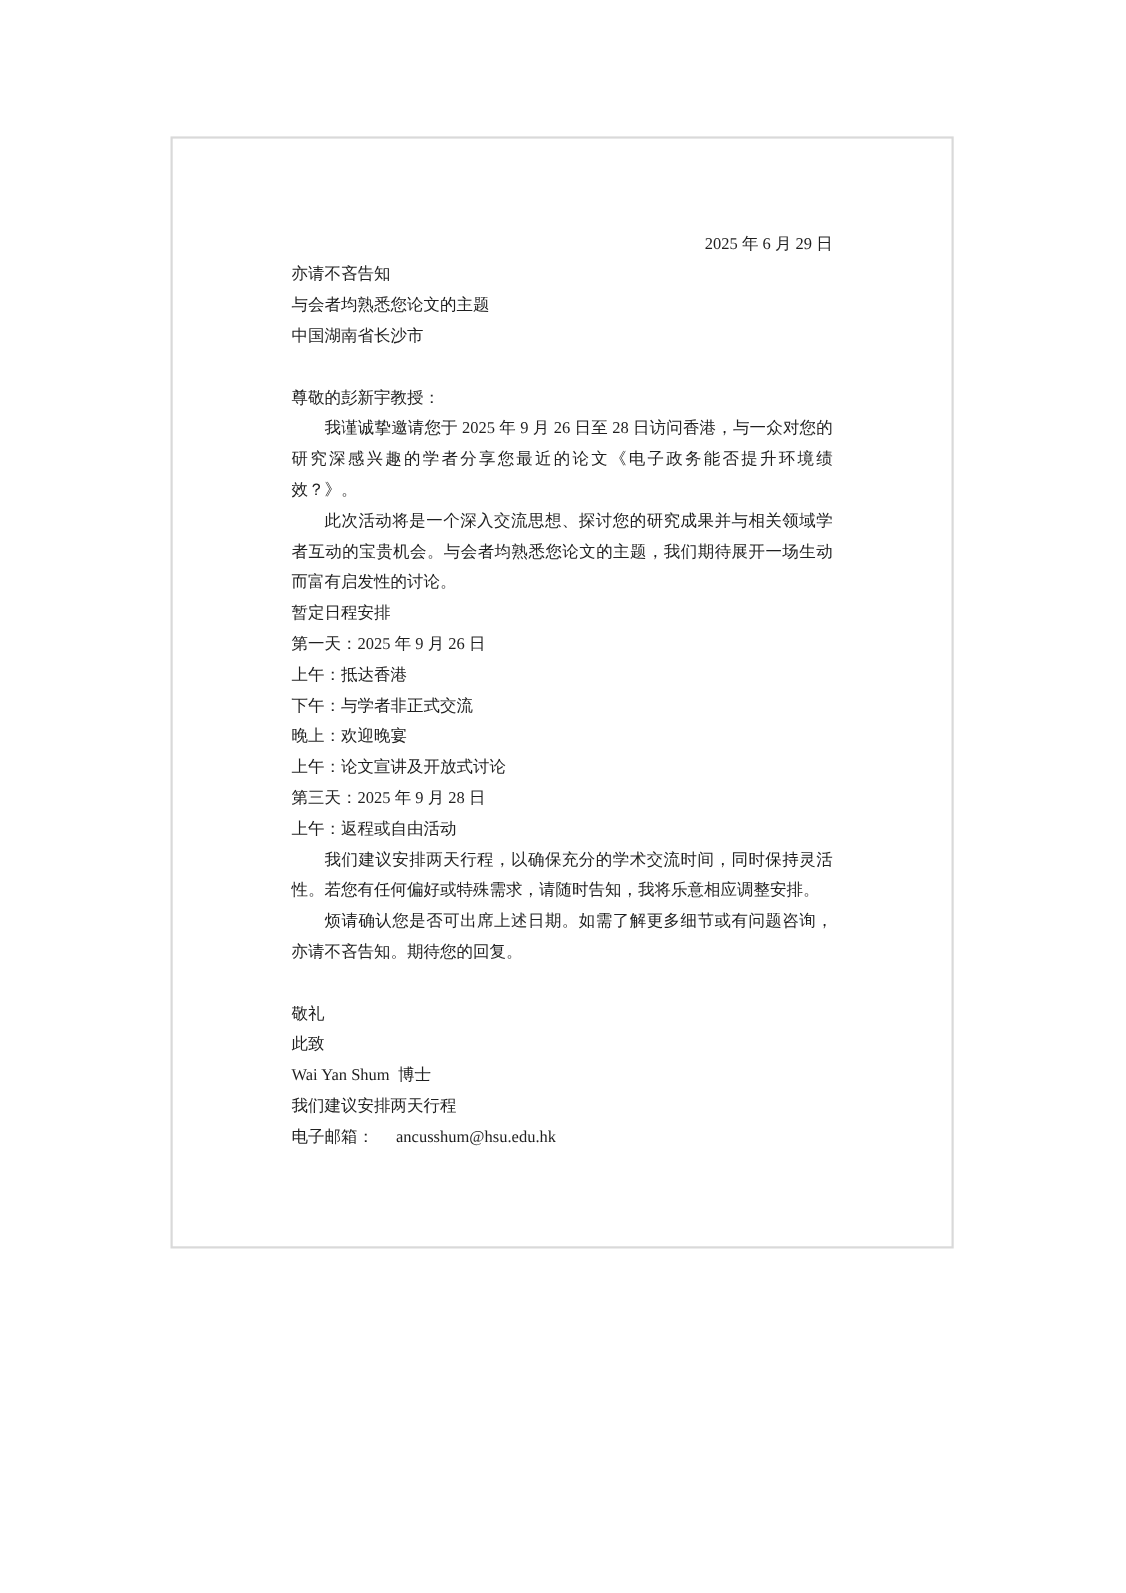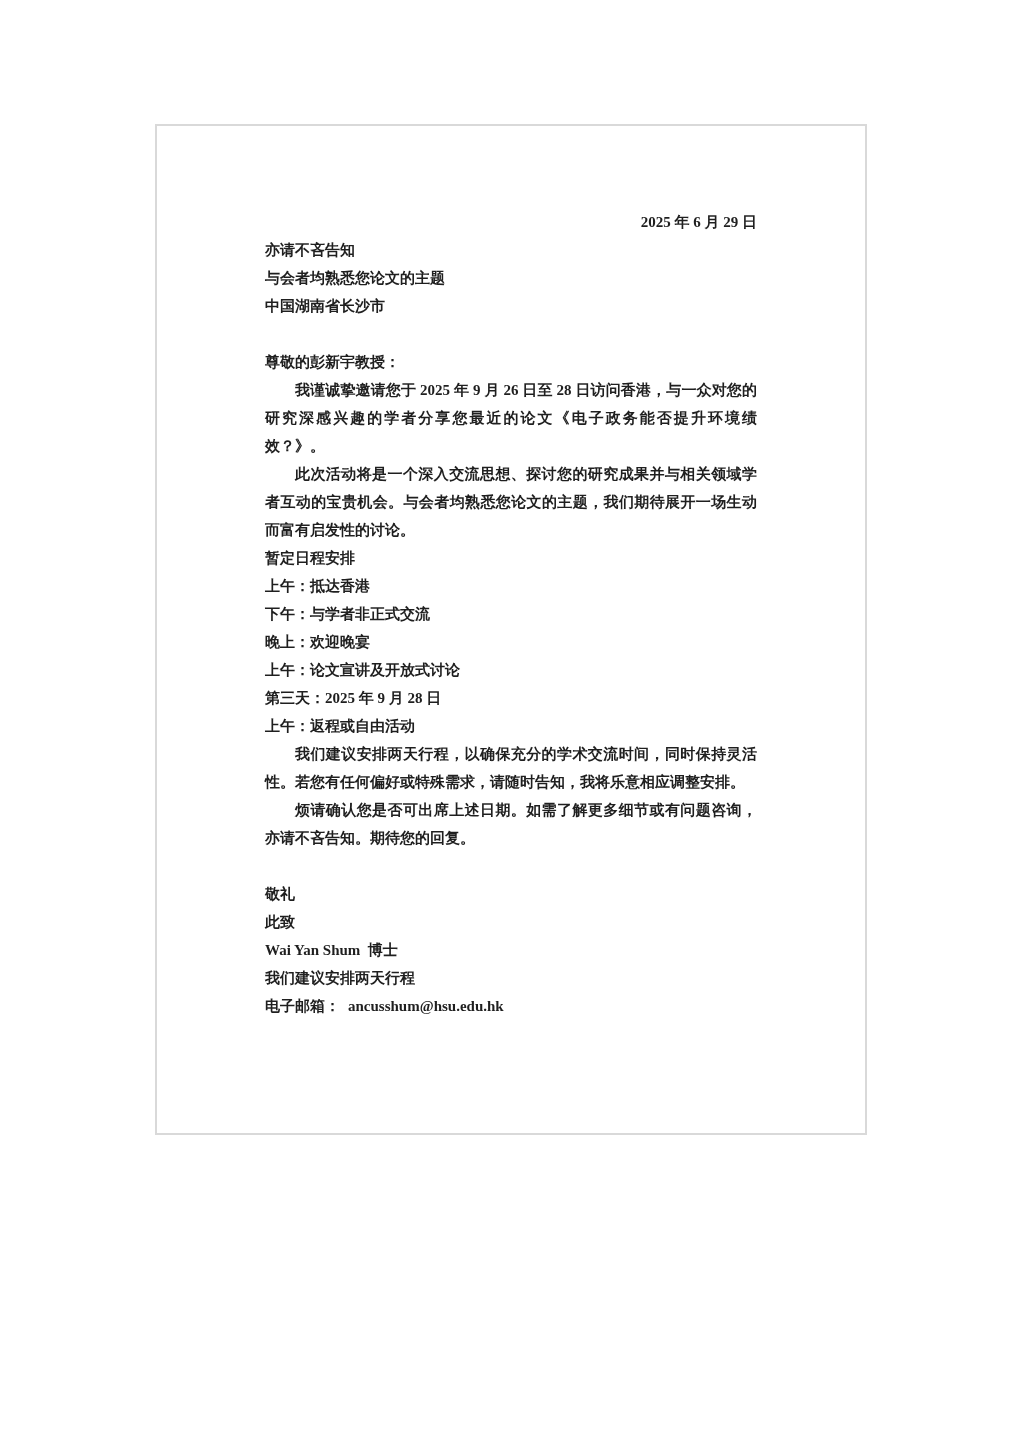--- a/index.html
+++ b/index.html
@@ -16,52 +16,52 @@
     top: 124px;
     width: 712px;
     height: 1011px;
     box-sizing: border-box;
     background: #ffffff;
     border: 2px solid #d9d9d9;
     padding: 82px 108px 0 108px;
     color: #1f1f1f;
     font-size: 15px;
     line-height: 28px;
-    font-weight: bold;
   }
   .line { margin: 0; }
   .right { text-align: right; }
   .para {
     margin: 0;
     text-align: justify;
     text-indent: 2em;
   }
   .blank { height: 28px; }
   .pre { white-space: pre-wrap; }
-  .email-value { margin-left: 8px; text-align: center; }
+  .email-value { margin-left: 20px; text-align: center; }
 </style>
 </head>
 <body>
 
 <div class="page">
 
   <p class="line right">2025 年 6 月 29 日</p>
 
   <p class="line">亦请不吝告知</p>
   <p class="line">与会者均熟悉您论文的主题</p>
   <p class="line">中国湖南省长沙市</p>
 
   <div class="blank"></div>
 
   <p class="line">尊敬的彭新宇教授：</p>
 
   <p class="para">我谨诚挚邀请您于 2025 年 9 月 26 日至 28 日访问香港，与一众对您的研究深感兴趣的学者分享您最近的论文《电子政务能否提升环境绩效？》。</p>
   <p class="para">此次活动将是一个深入交流思想、探讨您的研究成果并与相关领域学者互动的宝贵机会。与会者均熟悉您论文的主题，我们期待展开一场生动而富有启发性的讨论。</p>
 
   <p class="line">暂定日程安排</p>
+  <p class="line">第一天：2025 年 9 月 26 日</p>
   <p class="line">上午：抵达香港</p>
   <p class="line">下午：与学者非正式交流</p>
   <p class="line">晚上：欢迎晚宴</p>
   <p class="line">上午：论文宣讲及开放式讨论</p>
   <p class="line">第三天：2025 年 9 月 28 日</p>
   <p class="line">上午：返程或自由活动</p>
 
   <p class="para">我们建议安排两天行程，以确保充分的学术交流时间，同时保持灵活性。若您有任何偏好或特殊需求，请随时告知，我将乐意相应调整安排。</p>
   <p class="para">烦请确认您是否可出席上述日期。如需了解更多细节或有问题咨询，亦请不吝告知。期待您的回复。</p>
 

